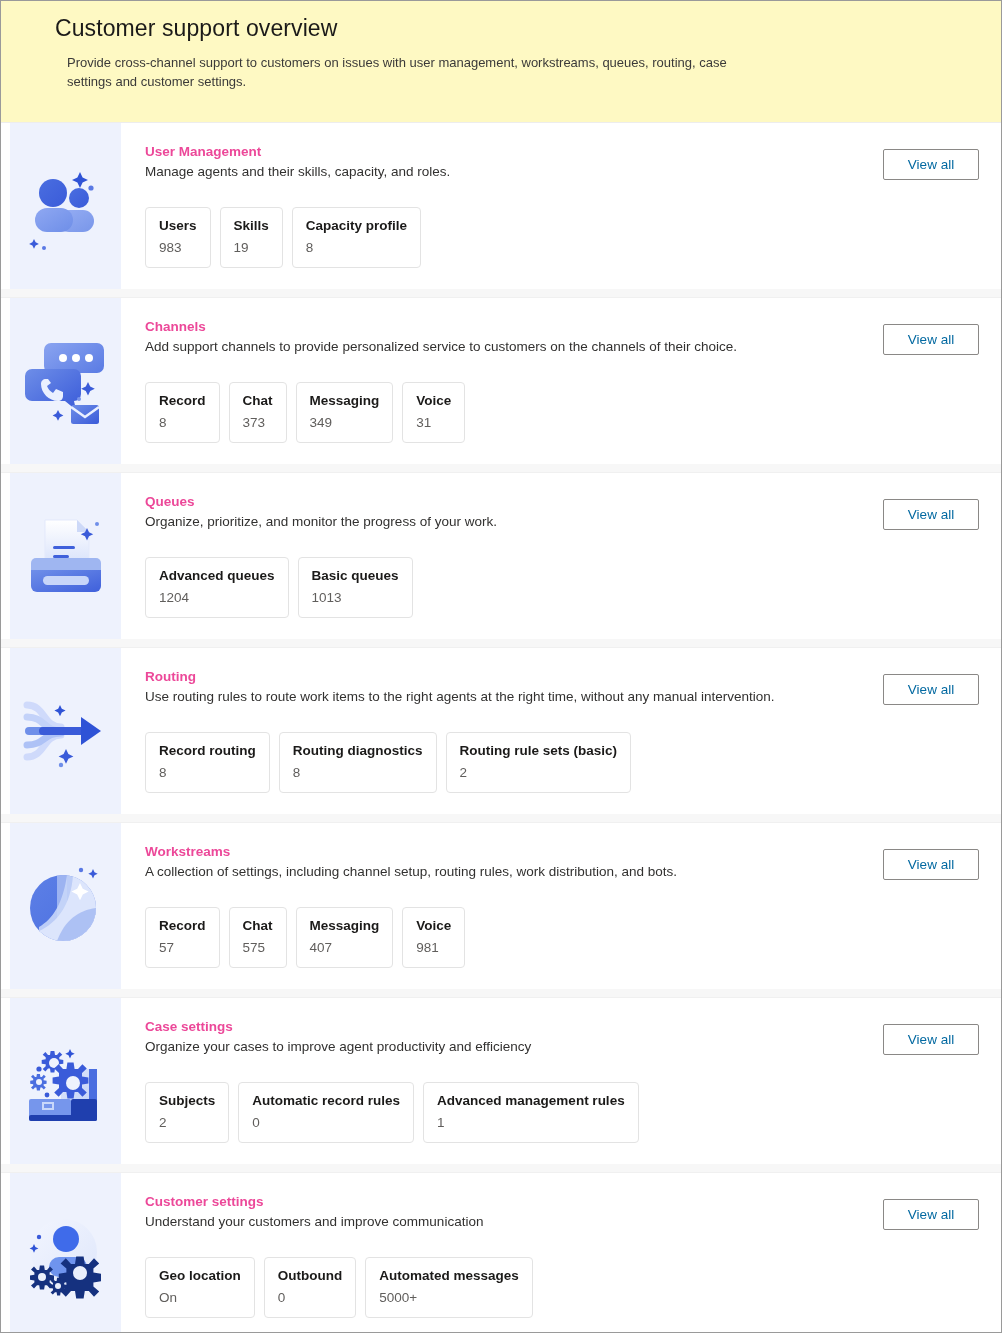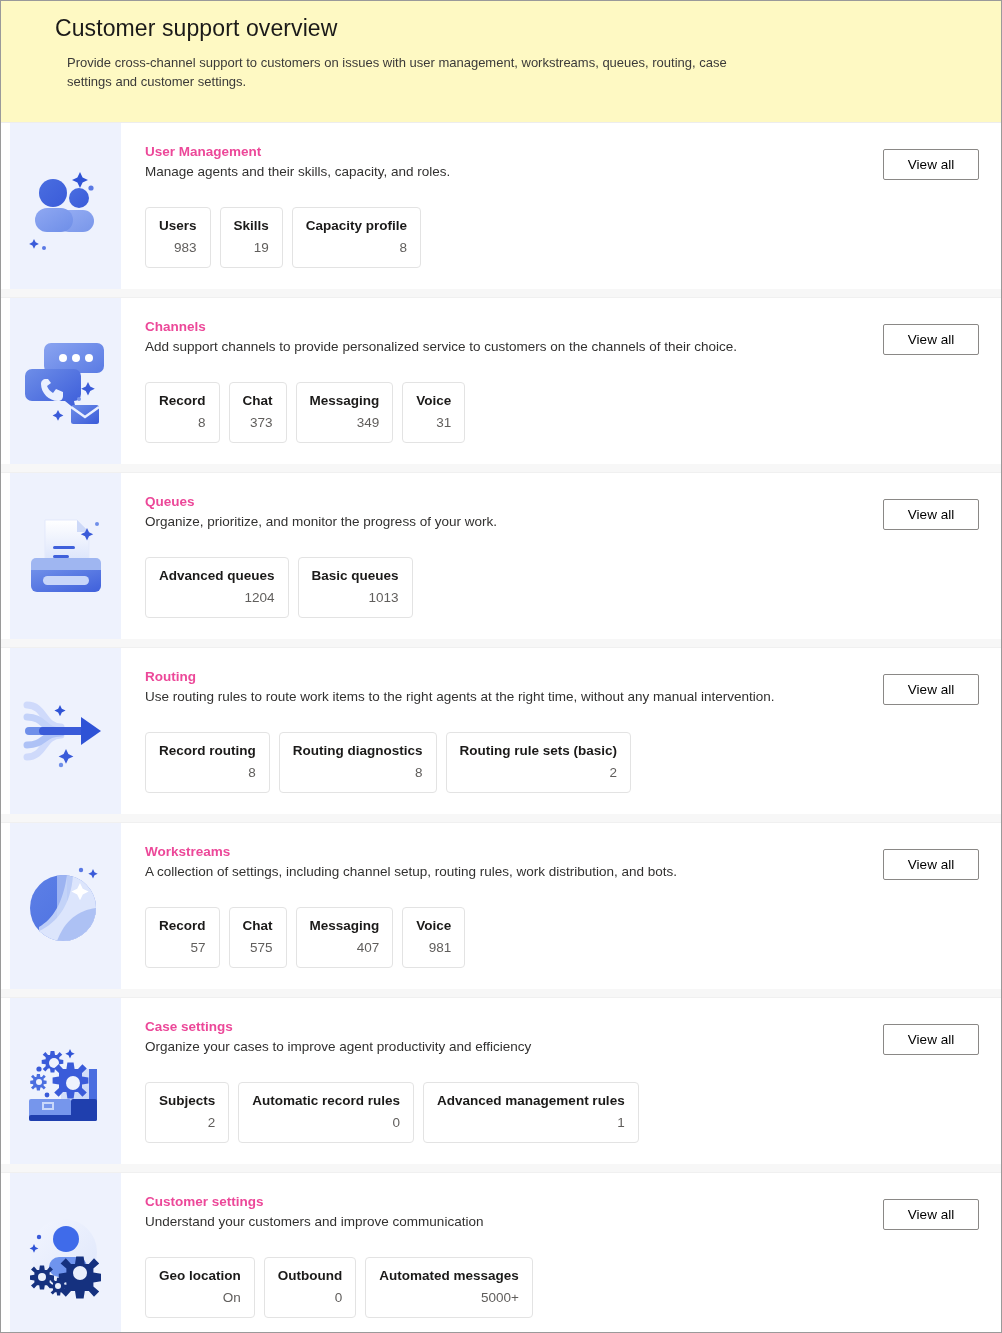--- a/index.html
+++ b/index.html
@@ -99,21 +99,20 @@
   .stat-tile {
     border: 1px solid #e3e3e3;
     border-radius: 4px;
     background: #ffffff;
     padding: 10px 13px 12px 13px;
     min-width: 56px;
     display: flex;
     flex-direction: column;
     justify-content: flex-start;
     gap: 7px;
-    text-align: right;
   }
   .stat-label {
     font-size: 13.5px;
     font-weight: 700;
     color: #1b1a19;
     white-space: nowrap;
   }
   .stat-value {
     font-size: 13.5px;
     font-weight: 400;
@@ -121,21 +120,21 @@
   }
 
   .viewall-wrap {
     position: absolute;
     right: 22px;
     top: 26px;
   }
   .viewall-btn {
     font-family: "Liberation Sans", sans-serif;
     font-size: 13.5px;
-    color: #000000;
+    color: #0369a1;
     background: #ffffff;
     border: 1px solid #8a8886;
     border-radius: 2px;
     padding: 7px 22px;
     cursor: pointer;
     min-width: 96px;
   }
 </style>
 </head>
 <body>

